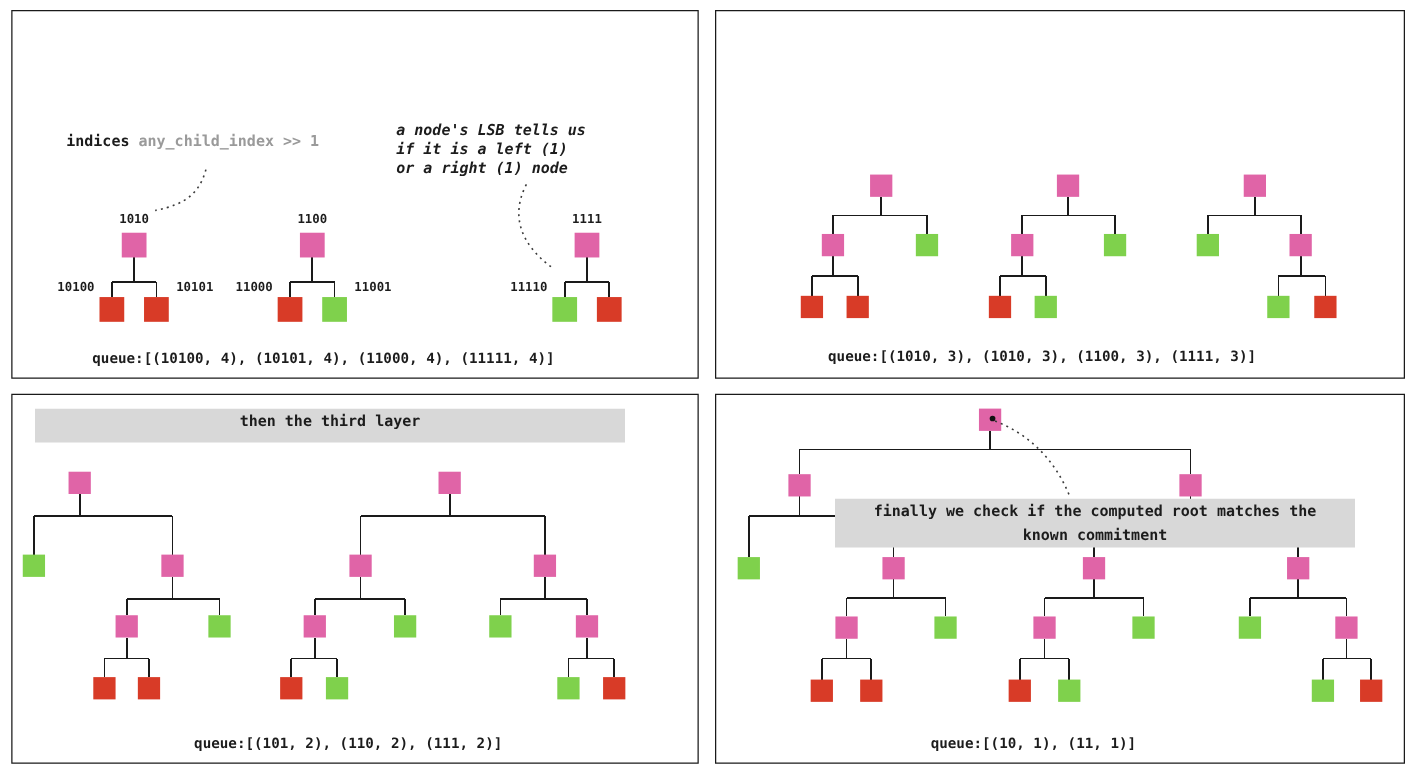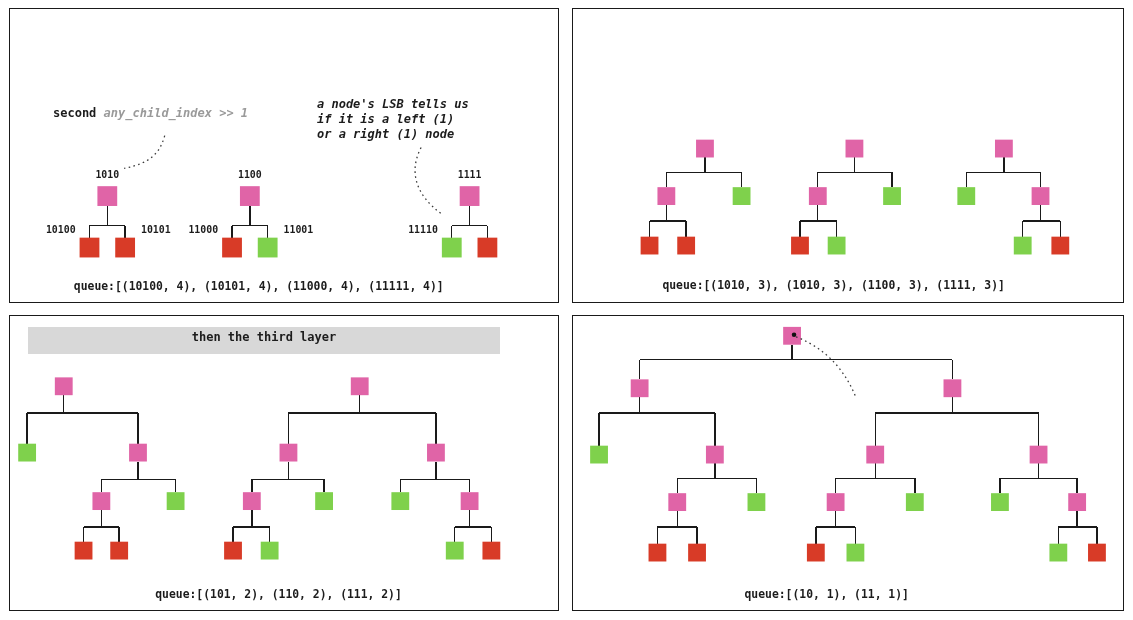--- a/index.html
+++ b/index.html
@@ -27,21 +27,21 @@
   .hdr1 { left:27px; top:8px;  width:508px; padding:3px 2px 4px; line-height:18px; }
   .hdr2 { left:20px; top:18px; width:472px; height:22px; line-height:22px; }
   .hdr3 { left:18px; top:11px; width:472px; height:27px; line-height:21px; }
   .tip4 { left:95px; top:83px; width:416px; height:39px; line-height:19px; padding:1px 13px 0; }
   .ann { position:absolute; font-weight:bold; font-size:12px; color:#1c1c1c; white-space:nowrap; }
   .ann1 { left:43px;  top:96px; line-height:17px; }
   .ann2 { left:307px; top:88px; width:172px; text-align:left; line-height:15px;font-style:italic; }
   .c-pink  { color:#e064a7; }
   .c-red   { color:#e3472f; }
   .c-green { color:#53bd2f; }
-  .c-gray  { color:#9a9a9a; font-weight:bold;font-style:italic; }
+  .c-gray  { color:#9a9a9a; font-weight:bold; }
 </style>
 </head>
 <body>
 
 <section class="panel" style="left:9px;top:8px;width:550px;height:295px;">
   <svg width="547" height="292" viewBox="0 0 550 295">
 
     <path class="dotted" d="M155 128 C150 146 140 156 114 161"></path>
     <path class="dotted" d="M414 140 C403 161 405 186 436 208"></path>
 
@@ -71,21 +71,21 @@
       <rect x="435" y="231" width="20" height="20" fill="#7fd14c"></rect>
       <rect x="471" y="231" width="20" height="20" fill="#d83b27"></rect>
       <text class="lbl" x="463" y="171" text-anchor="middle">1111</text>
       <text class="lbl" x="431" y="226" text-anchor="end">11110</text>
     </g>
     <text class="queue" x="250" y="284" text-anchor="middle">queue:[(10100, 4), (10101, 4), (11000, 4), (11111, 4)]</text>
   </svg>
 
 
   <div class="ann ann1">
-    <div><span>second </span><span class="c-gray">any_child_index &gt;&gt; 1</span></div>
+    <div><span>indices </span><span class="c-gray">any_child_index &gt;&gt; 1</span></div>
   </div>
 
   <div class="ann ann2">
     <div>a node's LSB tells us</div>
     <div>if it is a left (1)</div>
     <div>or a right (1) node</div>
   </div>
 </section>
 
 <section class="panel" style="left:572px;top:8px;width:552px;height:295px;">
@@ -188,13 +188,14 @@
 
       <rect x="75" y="230" width="18" height="18" fill="#d83b27"></rect>
       <rect x="115" y="230" width="18" height="18" fill="#d83b27"></rect>
       <rect x="235" y="230" width="18" height="18" fill="#d83b27"></rect>
       <rect x="275" y="230" width="18" height="18" fill="#7fd14c"></rect>
       <rect x="480" y="230" width="18" height="18" fill="#7fd14c"></rect>
       <rect x="519" y="230" width="18" height="18" fill="#d83b27"></rect>
     </g>
     <text class="queue" x="255" y="285" text-anchor="middle">queue:[(10, 1), (11, 1)]</text>
   </svg>
+  <div class="gray-box tip4">finally we check if the computed root matches the known commitment</div>
 </section>
 
 </body></html>

